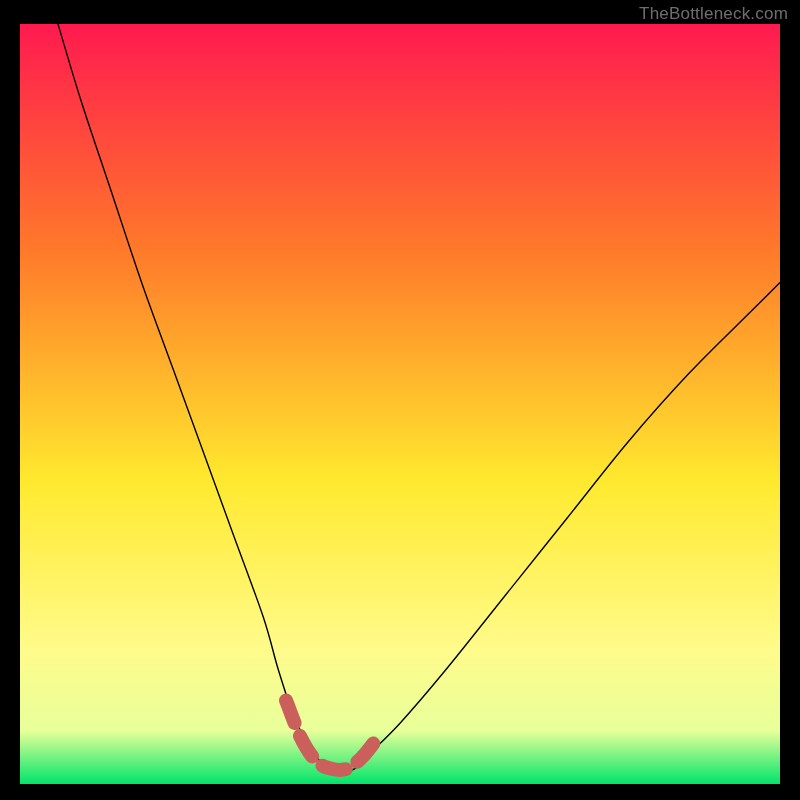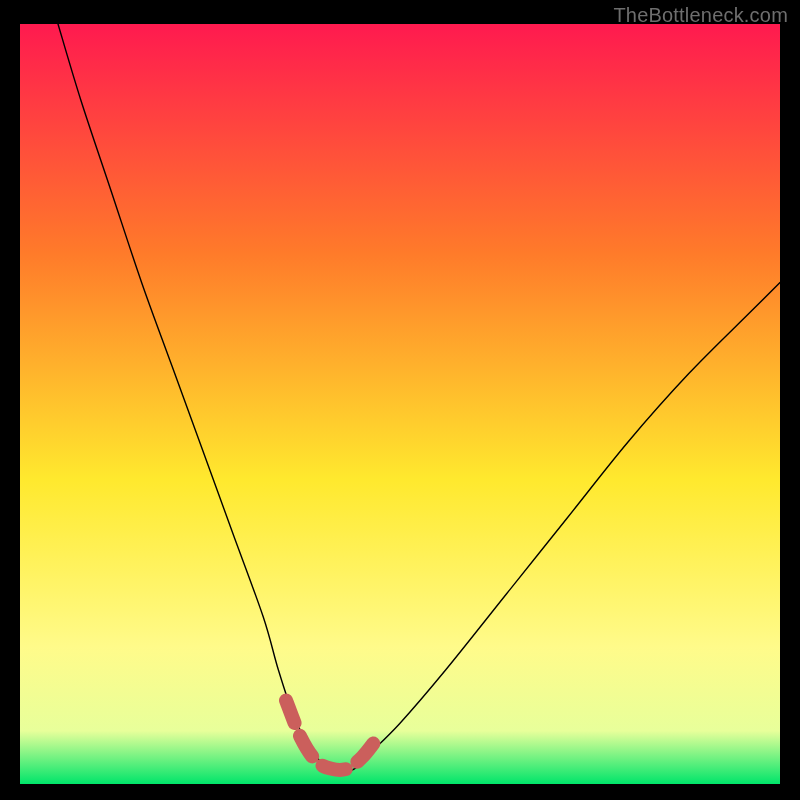--- a/index.html
+++ b/index.html
@@ -15,21 +15,21 @@
     position: relative;
     width: 800px;
     height: 800px;
     background: #000;
   }
   .watermark {
     position: absolute;
     top: 4px;
     right: 12px;
     color: #6e6e6e;
-    font-size: 20px;
+    font-size: 17px;
     font-weight: 400;
     letter-spacing: 0.2px;
     z-index: 5;
     user-select: none;
   }
   .plot-frame {
     position: absolute;
     left: 20px;
     top: 24px;
     width: 760px;

